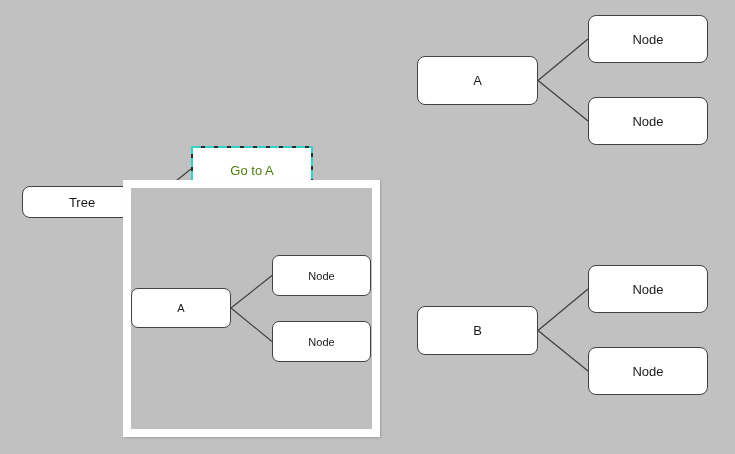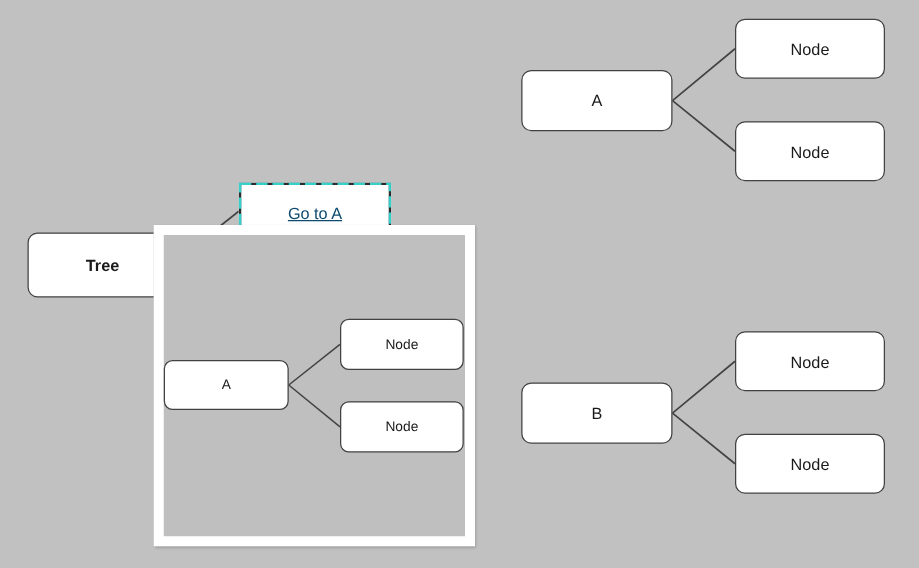--- a/index.html
+++ b/index.html
@@ -27,43 +27,42 @@
     border:1px solid #424242;
     border-radius:8px;
     display:flex;
     align-items:center;
     justify-content:center;
     font-size:13px;
     color:#1a1a1a;
     z-index:2;
   }
   
-  .tree-box   {left:22px;  top:186px; width:120px; height:52px;font-weight:bold;}
+  .tree-box   {left:22px;  top:186px; width:120px; height:32px;}
   .a-root     {left:417px; top:56px;  width:121px; height:49px;}
   .a-node1    {left:588px; top:15px;  width:120px; height:48px;}
   .a-node2    {left:588px; top:97px;  width:120px; height:48px;}
   .b-root     {left:417px; top:306px; width:121px; height:49px;}
   .b-node1    {left:588px; top:265px; width:120px; height:48px;}
   .b-node2    {left:588px; top:347px; width:120px; height:48px;}
 
   
   .link-shape{
     left:191px; top:146px; width:122px; height:48px;
     border:none;
     border-radius:0;
     background:#ffffff;
   }
   .link-shape svg.sel-border{
     position:absolute;
     left:0;top:0;
   }
   .link-shape a{
     position:relative;
-    color:#0c4a6e;
-    text-decoration:underline;
+    color:#4d7c0f;
     cursor:pointer;
     font-size:13px;
   }
 
   
   #preview-frame{
     position:absolute;
     left:123px; top:180px;
     width:257px; height:257px;
     box-sizing:border-box;

